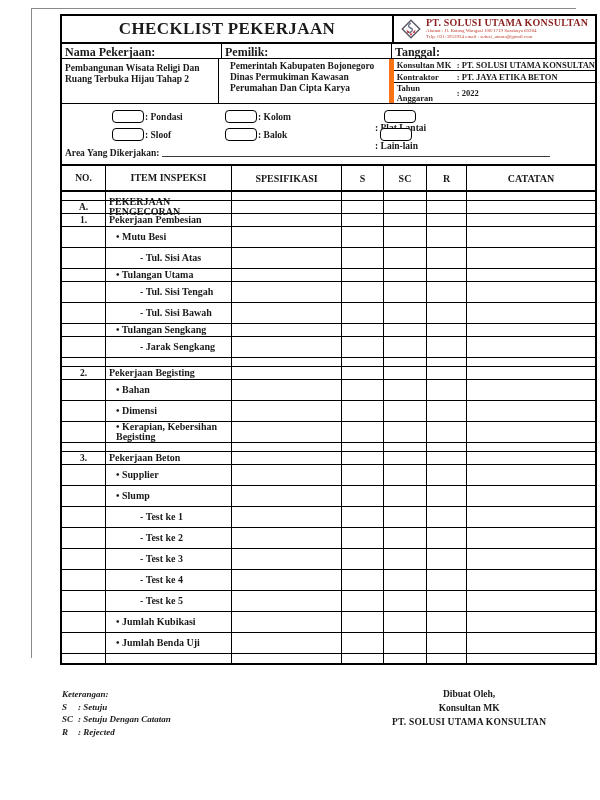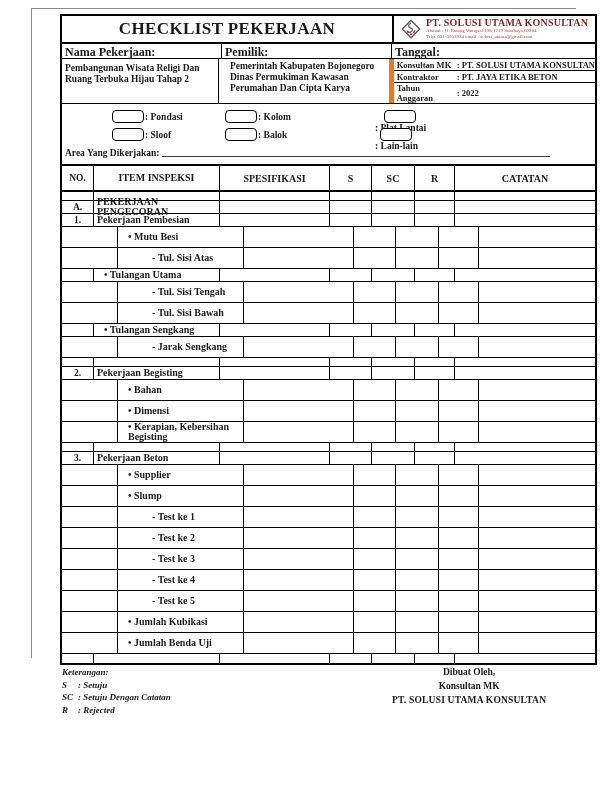--- a/index.html
+++ b/index.html
@@ -51,34 +51,34 @@
   .area-row { position:absolute; left:3px; right:0; top:44px; display:flex; font-size:9.5px; }
   .area-label { white-space:nowrap; }
   .area-line { flex:1; border-bottom:1.2px solid #3a3a3a; margin:0 45px 1px 3px; }
 
   
   .table { border:2px solid #000; }
   .thead { display:flex; height:26px; border-bottom:2px solid #000; font-size:10px; }
   .th { display:flex; align-items:center; justify-content:center; text-align:center; }
   .trow { display:flex; border-bottom:1px solid #000; font-size:10px; }
   .trow:last-child { border-bottom:none; }
-  .h-l { height:21px;padding-left:24px; } .h-s { height:13px; } .h-xs { height:9px; }
+  .h-l { height:21px; } .h-s { height:13px; } .h-xs { height:9px; }
   .tcell { border-right:1px solid #000; }
-  .c-no  { width:32px;  text-align:center; font-size:9.5px; display:flex; align-items:center; justify-content:center; }
+  .c-no  { width:44px;  text-align:center; font-size:9.5px; display:flex; align-items:center; justify-content:center; }
   .c-item{ width:126px; display:flex; align-items:center; padding-left:3px; line-height:1; }
   .c-item.ind1 { padding-left:10px; }
   .c-item.ind2 { padding-left:34px; }
   .c-spec{ width:110px; }
   .c-s   { width:42px; }
   .c-sc  { width:43px; }
   .c-r   { width:40px; }
   .c-cat { flex:1; border-right:none; }
 
   
-  .footer { display:flex; margin-top:1px; font-size:9px; }
+  .footer { display:flex; margin-top:23px; font-size:9px; }
   .keterangan { width:332px; font-style:italic; line-height:1.4; padding-left:2px; }
   .ket-line { display:flex; }
   .ket-code { width:16px; flex:0 0 auto; }
   .signature { line-height:1.45; font-size:9.5px;text-align:center; }
   .sig-company { font-size:9.5px; letter-spacing:.2px; }
 </style>
 </head>
 <body>
 
 <div class="page">

